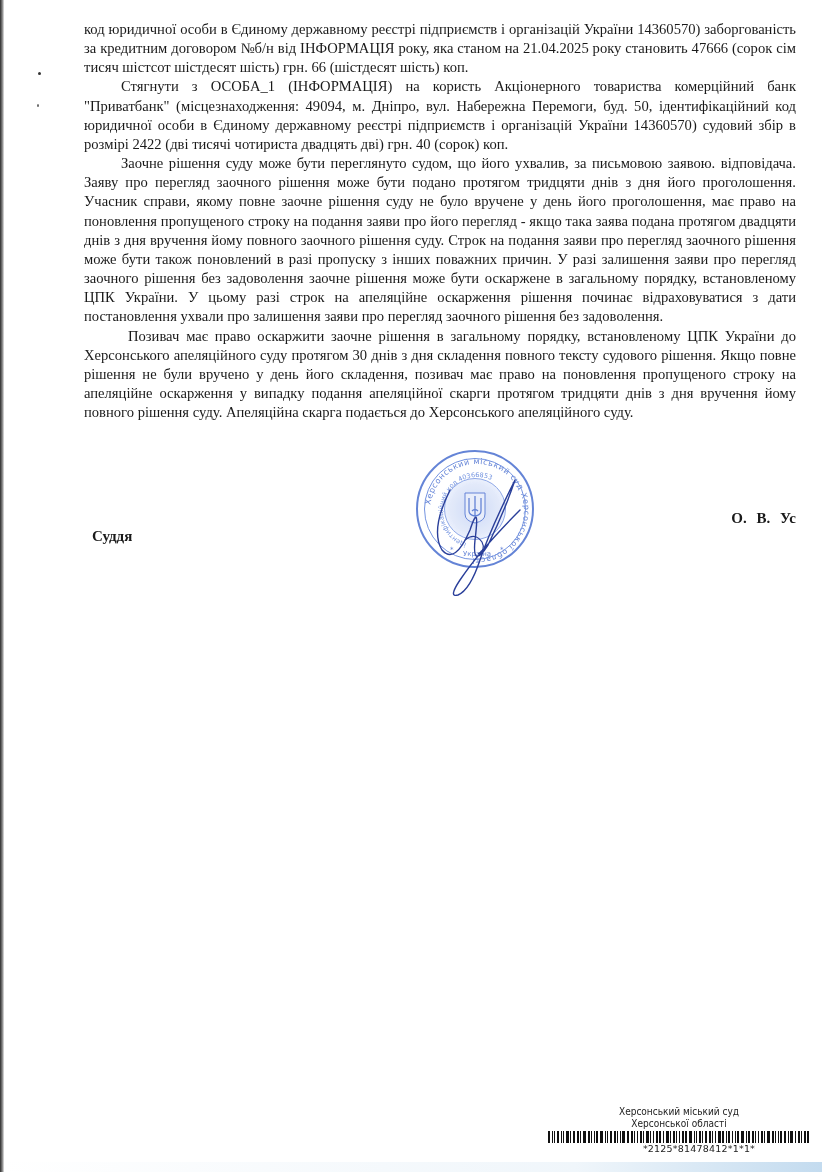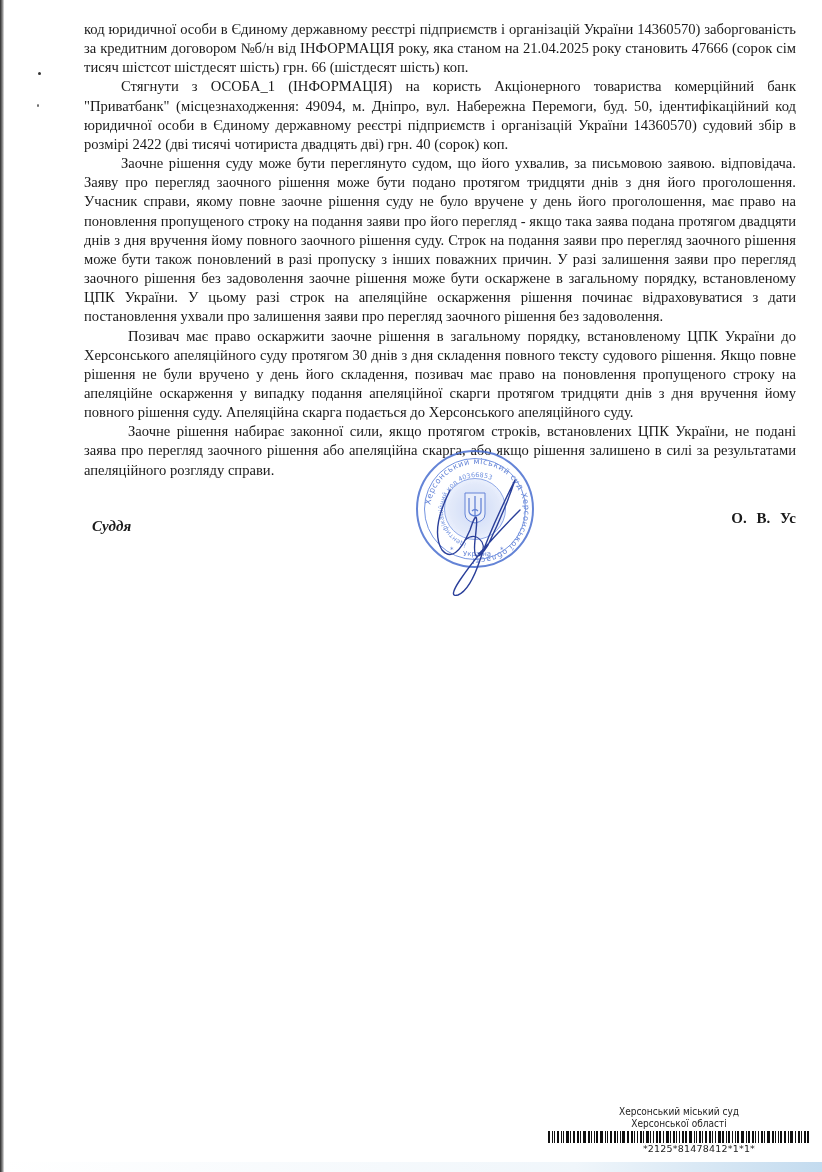--- a/index.html
+++ b/index.html
@@ -59,22 +59,21 @@
     top: 510px;
     left: 92px;
     width: 704px;
     height: 22px;
     font-weight: bold;
     font-size: 15px;
   }
   .signature-row .judge-label {
     position: absolute;
     left: 0;
-    top: 8px;
-    font-style: italic;
+    top: 18px;
   }
   .signature-row .judge-name {
     position: absolute;
     right: 0;
     top: 0;
     word-spacing: 6px;
   }
 
   .stamp {
     position: absolute;
@@ -164,21 +163,20 @@
 
 <div class="left-edge"></div>
 <div class="scan-mark m1"></div>
 <div class="scan-mark m2"></div>
 
 <div class="page-body">
   <p>код юридичної особи в Єдиному державному реєстрі підприємств і організацій України 14360570) заборгованість за кредитним договором №б/н від ІНФОРМАЦІЯ року, яка станом на 21.04.2025 року становить 47666 (сорок сім тисяч шістсот шістдесят шість) грн. 66 (шістдесят шість) коп.</p>
   <p class="indent">Стягнути з ОСОБА_1 (ІНФОРМАЦІЯ) на користь Акціонерного товариства комерційний банк "Приватбанк" (місцезнаходження: 49094, м. Дніпро, вул. Набережна Перемоги, буд. 50, ідентифікаційний код юридичної особи в Єдиному державному реєстрі підприємств і організацій України 14360570) судовий збір в розмірі 2422 (дві тисячі чотириста двадцять дві) грн. 40 (сорок) коп.</p>
   <p class="indent">Заочне рішення суду може бути переглянуто судом, що його ухвалив, за письмовою заявою. відповідача. Заяву про перегляд заочного рішення може бути подано протягом тридцяти днів з дня його проголошення. Учасник справи, якому повне заочне рішення суду не було вручене у день його проголошення, має право на поновлення пропущеного строку на подання заяви про його перегляд - якщо така заява подана протягом двадцяти днів з дня вручення йому повного заочного рішення суду. Строк на подання заяви про перегляд заочного рішення може бути також поновлений в разі пропуску з інших поважних причин. У разі залишення заяви про перегляд заочного рішення без задоволення заочне рішення може бути оскаржене в загальному порядку, встановленому ЦПК України. У цьому разі строк на апеляційне оскарження рішення починає відраховуватися з дати постановлення ухвали про залишення заяви про перегляд заочного рішення без задоволення.</p>
   <p class="indent-wide">Позивач має право оскаржити заочне рішення в загальному порядку, встановленому ЦПК України до Херсонського апеляційного суду протягом 30 днів з дня складення повного тексту судового рішення. Якщо повне рішення не були вручено у день його складення, позивач має право на поновлення пропущеного строку на апеляційне оскарження у випадку подання апеляційної скарги протягом тридцяти днів з дня вручення йому повного рішення суду. Апеляційна скарга подається до Херсонського апеляційного суду.</p>
-  <p class="indent-wide">Заочне рішення набирає законної сили, якщо протягом строків, встановлених ЦПК України, не подані заява про перегляд заочного рішення або апеляційна скарга, або якщо рішення залишено в силі за результатами апеляційного розгляду справи.</p>
 </div>
 
 <div class="stamp">
   <svg class="ring-text" width="118" height="118" viewBox="0 0 118 118">
     <defs>
       <path id="sealArc" d="M 59,59 m -47,0 a 47,47 0 1,1 94,0 a 47,47 0 1,1 -94,0"></path>
       <path id="sealArcInner" d="M 59,59 m 0,34 a 34,34 0 1,1 0,-68 a 34,34 0 1,1 0,68"></path>
     </defs>
     <text font-family="DejaVu Sans, sans-serif" font-size="8" fill="#4a6fd0" letter-spacing="0.6">
       <textPath href="#sealArc" startOffset="2%">Херсонський міський суд Херсонської області</textPath>

